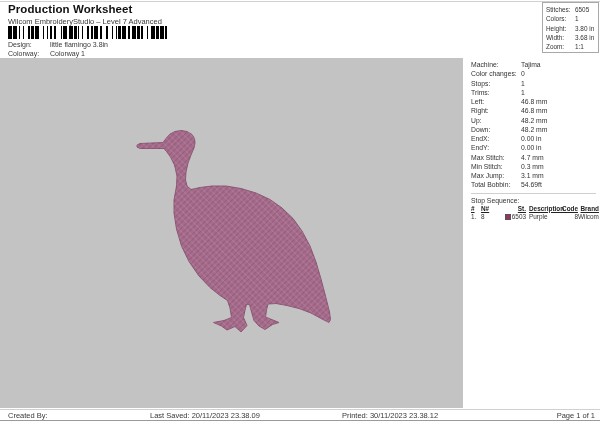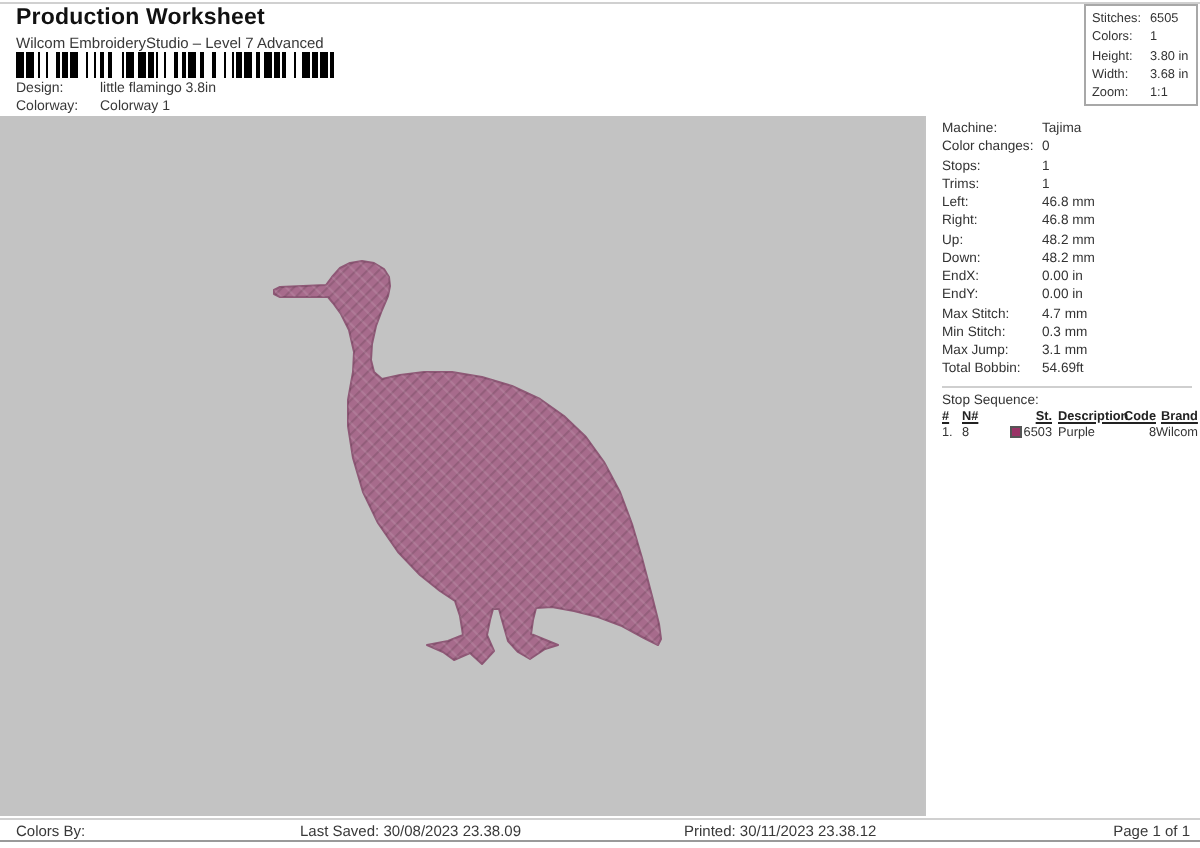--- a/index.html
+++ b/index.html
@@ -235,17 +235,17 @@
       <span>8</span>
       <span class="ra"><span class="swatch" style="background: rgb(153, 51, 102);"></span><span>6503</span></span>
       <span style="padding-left:3px">Purple</span>
       <span class="ra">8</span>
       <span class="ra">Wilcom</span>
     </div>
   </div>
 </div>
 
 <div class="hairline" style="left:0;top:409px;width:600px;"></div>
-<div class="footer-text" style="left:8px">Colors By:</div>
-<div class="footer-text" style="left:150px">Last Saved: 30/08/2023 23.38.09</div>
+<div class="footer-text" style="left:8px">Created By:</div>
+<div class="footer-text" style="left:150px">Last Saved: 20/11/2023 23.38.09</div>
 <div class="footer-text" style="left:342px">Printed: 30/11/2023 23.38.12</div>
 <div class="footer-text" style="right:5px">Page 1 of 1</div>
 <div class="hairline" style="left:0;top:420px;width:600px;background:#9a9a9a;"></div>
 
 </body></html>

